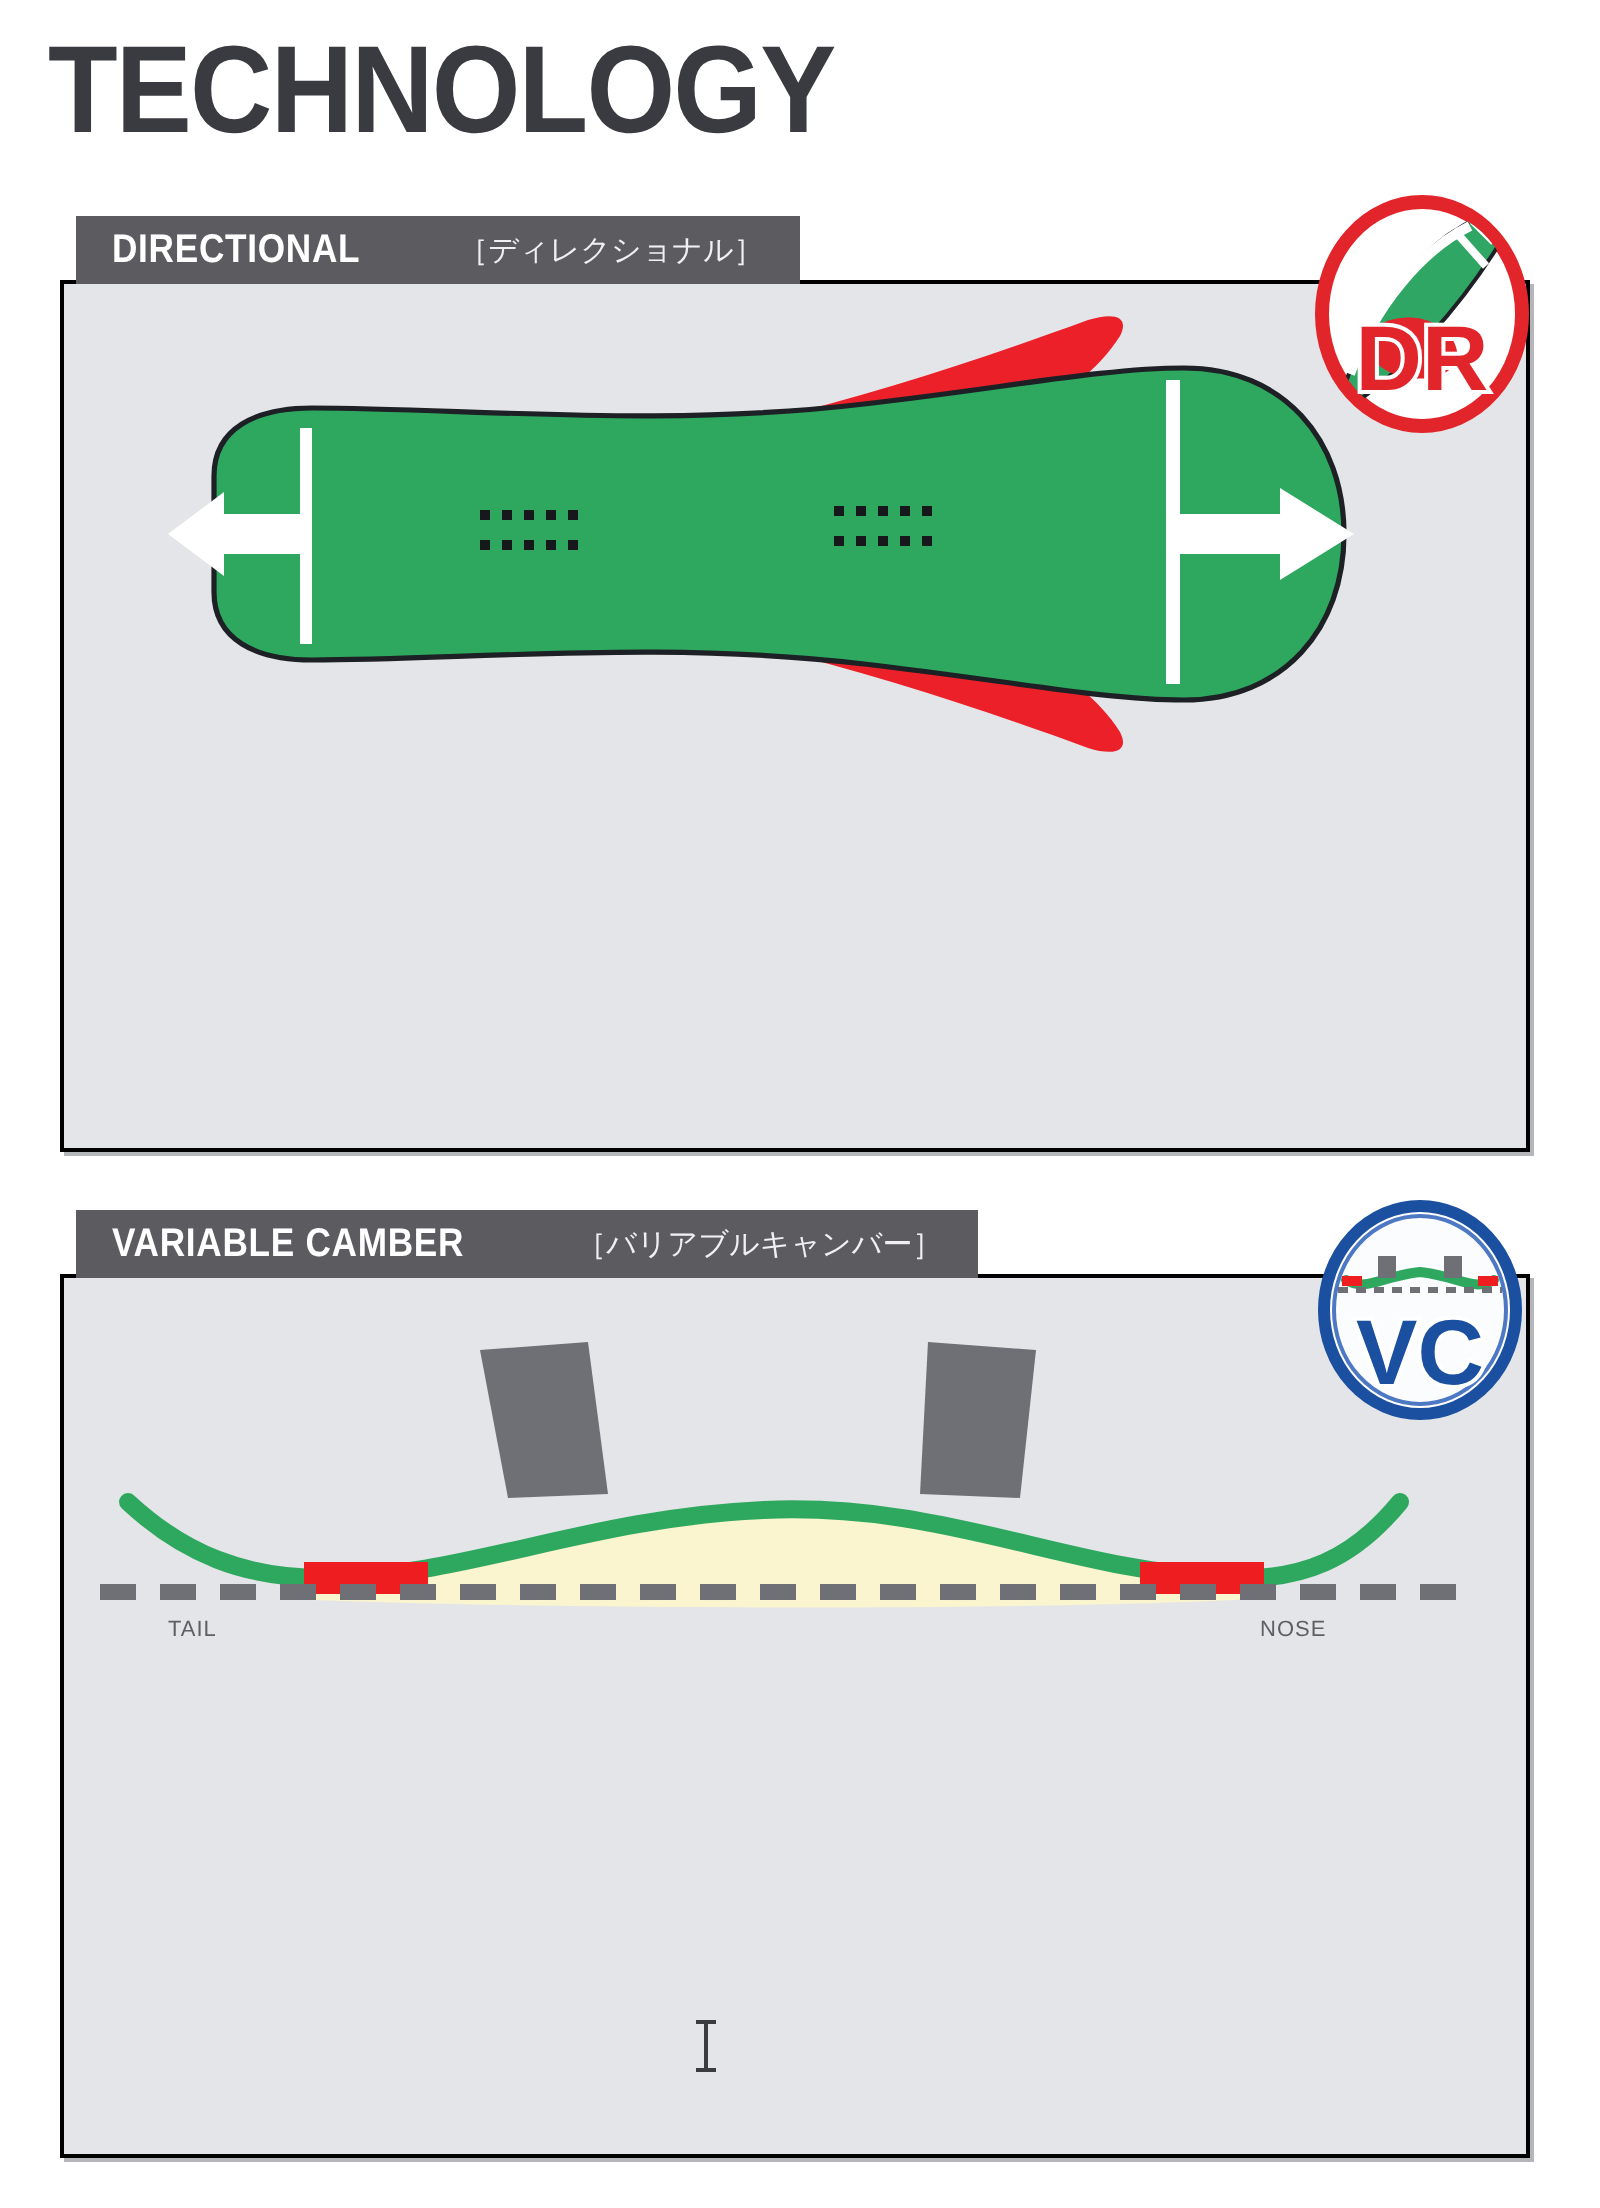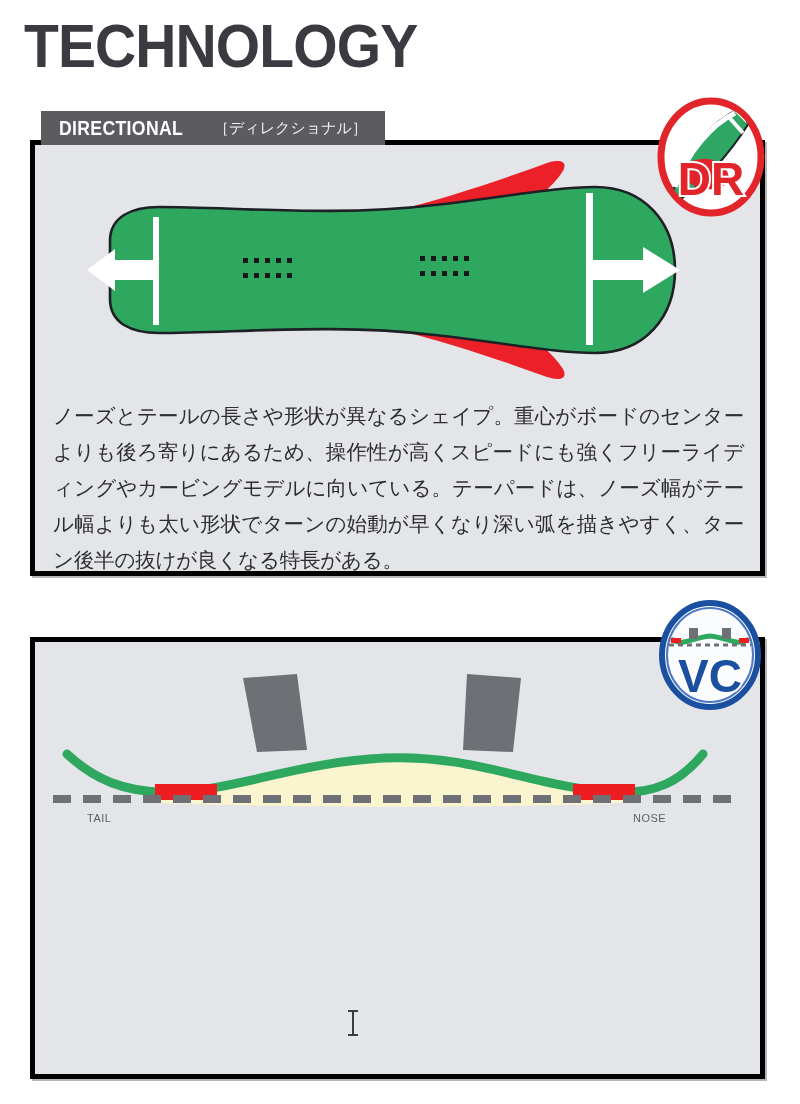--- a/index.html
+++ b/index.html
@@ -27,21 +27,21 @@
     letter-spacing: -1px;
     transform: scaleX(0.92);
     transform-origin: left center;
     white-space: nowrap;
   }
 
   
   .panel {
     position: absolute;
     background: #e4e5e8;
-    border: 5px solid #000000;
+    border: 2px solid #000000;
     box-shadow: 2px 2px 0 rgba(120,122,128,0.55);
     box-sizing: border-box;
     text-decoration: underline;
   }
   #panel-directional {
     left: 30px;
     top: 140px;
     width: 735px;
     height: 436px;
   }
@@ -69,21 +69,21 @@
     font-size: 20px;
     font-weight: bold;
     letter-spacing: 0.4px;
     transform: scaleX(0.88);
     transform-origin: left center;
     display: inline-block;
   }
   .panel-header .hdr-jp {
     color: #f0f0f2;
     font-size: 15px;
-    margin-left: 14px;
+    margin-left: 32px;
     display: inline-block;
   }
 
   
   .badge {
     position: absolute;
     z-index: 30;
   }
   #badge-dr { left: 655px; top: 95px; width: 112px; height: 125px; }
   #badge-vc { left: 655px; top: 600px; width: 110px; height: 110px; }
@@ -191,21 +191,20 @@
         <rect x="418" y="111" width="5" height="5"></rect>
       <rect x="429" y="111" width="5" height="5"></rect>
       <rect x="385" y="126" width="5" height="5"></rect>
         <rect x="396" y="126" width="5" height="5"></rect>
       <rect x="407" y="126" width="5" height="5"></rect>
         <rect x="418" y="126" width="5" height="5"></rect>
       <rect x="429" y="126" width="5" height="5"></rect>
     </g>
   </svg>
 
-  <div class="desc" id="desc-directional">ノーズとテールの長さや形状が異なるシェイプ。重心がボードのセンターよりも後ろ寄りにあるため、操作性が高くスピードにも強くフリーライディングやカービングモデルに向いている。テーパードは、ノーズ幅がテール幅よりも太い形状でターンの始動が早くなり深い弧を描きやすく、ターン後半の抜けが良くなる特長がある。</div>
 </div>
 
 <svg class="badge" id="badge-dr" viewBox="0 0 112 125">
   <ellipse cx="56" cy="62" rx="50" ry="56" fill="#ffffff" stroke="#e2252b" stroke-width="7"></ellipse>
   <g clip-path="url(#drclip)">
     <clipPath id="drclip">
         <ellipse cx="56" cy="62" rx="47" ry="53"></ellipse>
       </clipPath>
 
     <path d="M18 96 C 30 60 56 26 84 14 C 94 10 100 18 94 28
@@ -214,20 +213,24 @@
     <path d="M72 20 L88 38" stroke="#ffffff" stroke-width="4"></path>
     <path d="M80 14 L92 26" stroke="#ffffff" stroke-width="4"></path>
 
     <path d="M30 70 C 44 60 64 62 72 76 C 78 88 66 96 50 94 C 34 92 24 80 30 70 Z" fill="#e2252b"></path>
   </g>
   <text x="56" y="100" text-anchor="middle" font-family="Liberation Sans, sans-serif" font-size="46" font-weight="bold" fill="#e2252b" stroke="#ffffff" stroke-width="4" paint-order="stroke">DR</text>
 </svg>
 
 <div class="panel" id="panel-camber">
 
+  <div class="panel-header">
+    <span class="hdr-en">VARIABLE CAMBER</span>
+    <span class="hdr-jp">［バリアブルキャンバー］</span>
+  </div>
 
   <svg class="diagram" width="735" height="200" viewBox="0 0 735 200">
 
     <path d="M118 150 C 180 150 250 120 330 116 C 420 112 500 142 585 150
              C 600 152 600 160 585 161 C 480 166 260 166 124 161 C 108 160 106 150 118 150 Z" fill="#faf4cf"></path>
 
     <path d="M32 112 C 60 138 90 150 130 150
              C 200 150 260 120 350 116
              C 440 112 500 146 580 150
              C 620 152 645 140 668 112" fill="none" stroke="#2fa85f" stroke-width="9" stroke-linecap="round"></path>

